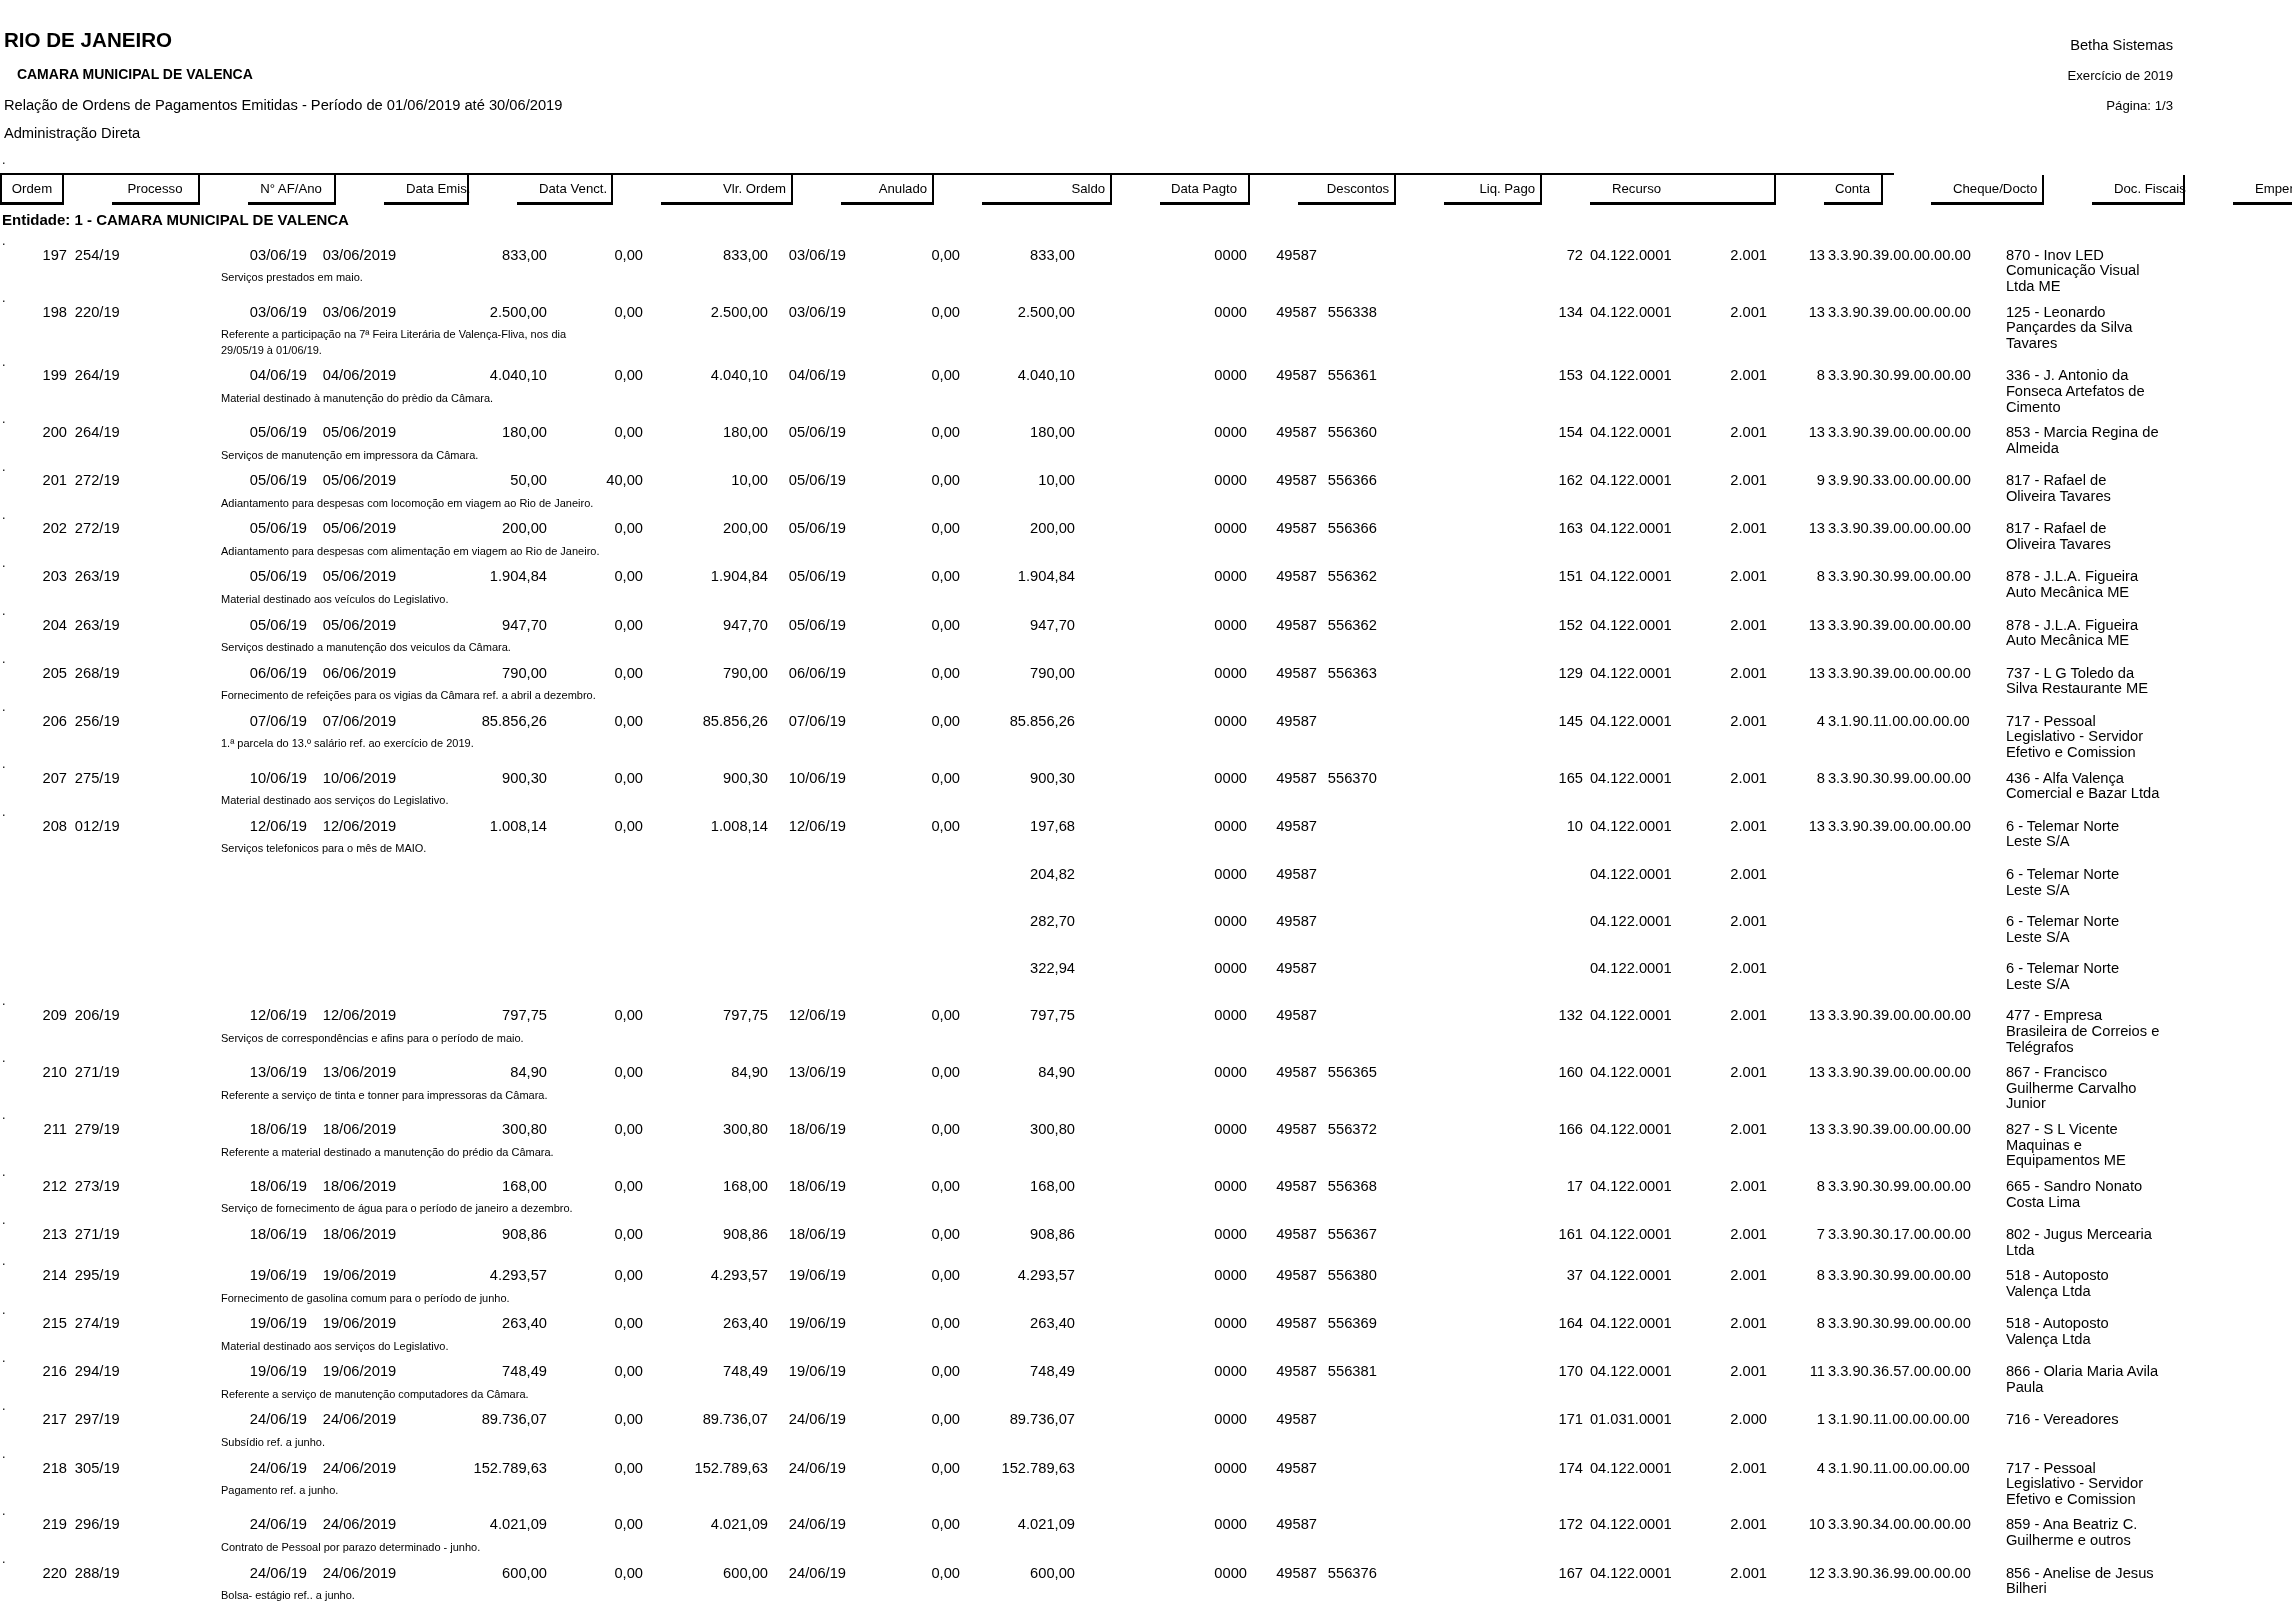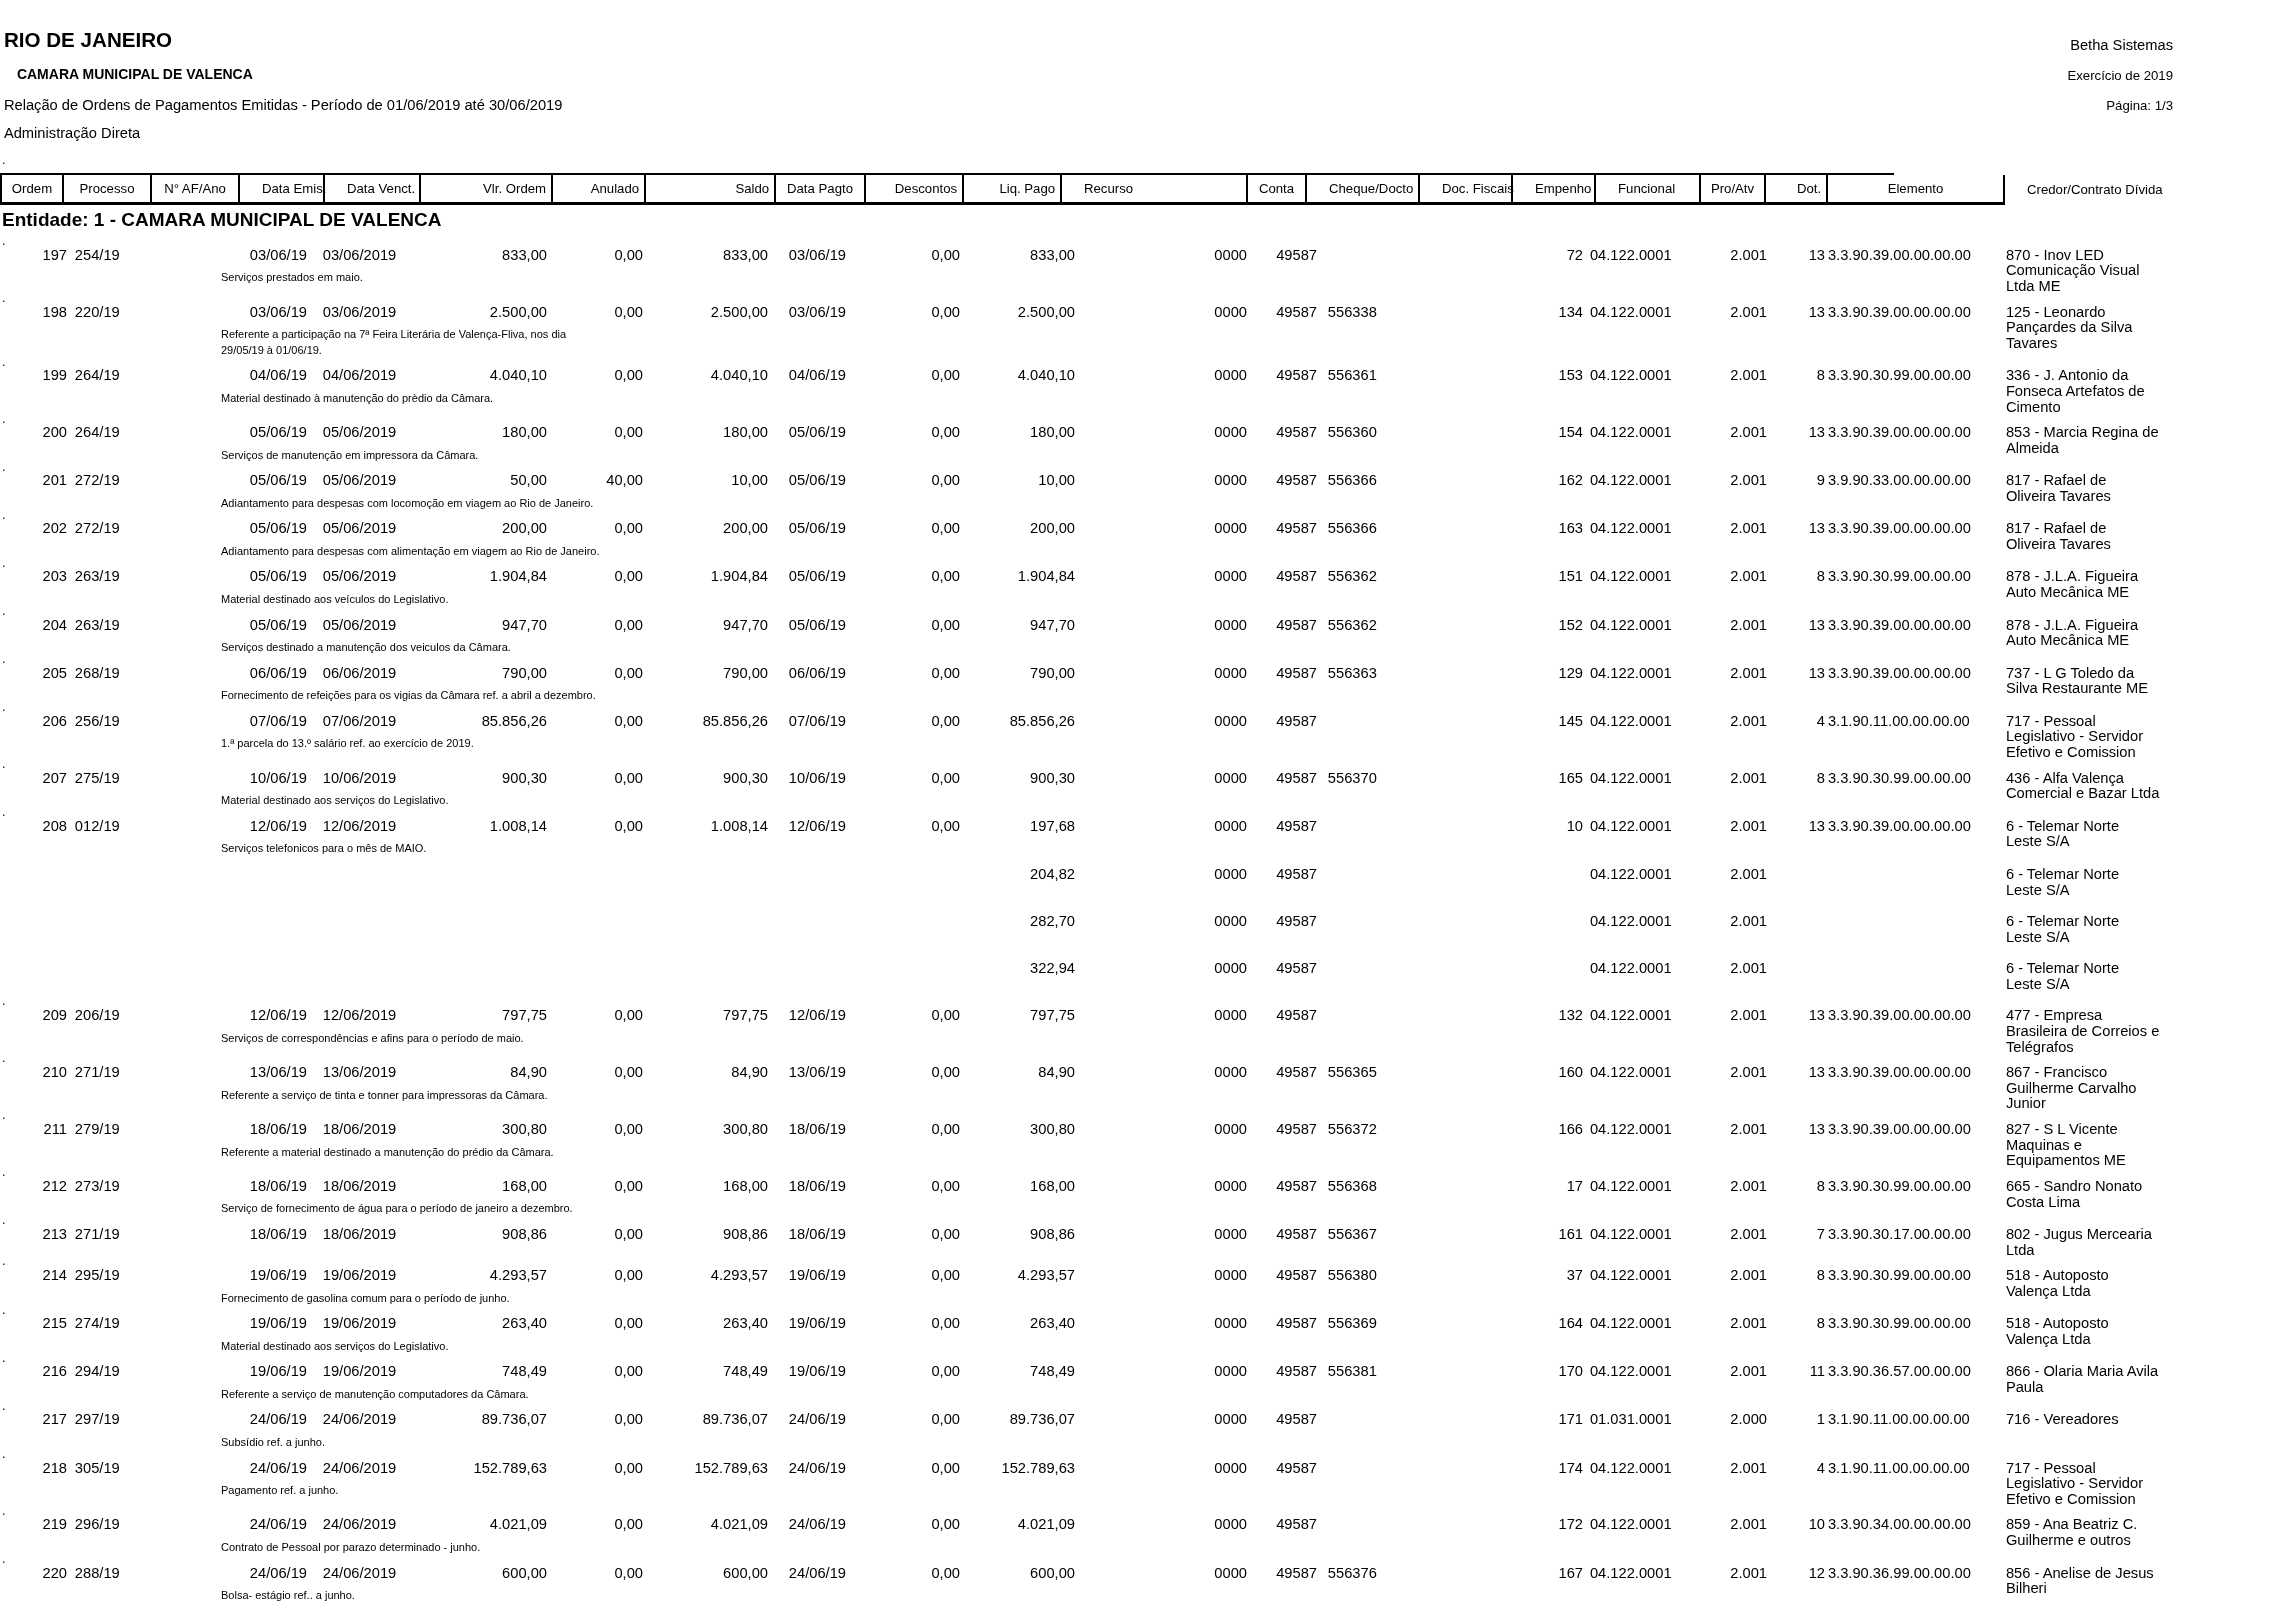--- a/index.html
+++ b/index.html
@@ -20,39 +20,39 @@
   .t4 { font-size: 14.7px; line-height: 27.4px; white-space: nowrap; }
 
   .head-right { position: absolute; top: 29px; right: 120px; text-align: right; }
   .hr1 { font-size: 14.7px; line-height: 32px; }
   .hr2 { font-size: 13.2px; line-height: 30px; }
   .hr3 { font-size: 13.2px; line-height: 30px; }
 
   .artifact-dot { position: absolute; left: 2px; top: 153px; font-size: 12.7px; }
 
   
-  .thead { display: flex; border-top: 2px solid #000; margin-top: 25.5px; width: 1894px; }
+  .thead { display: flex; border-top: 2px solid #000; margin-top: 25.5px; width: 1894px; gap: 48px; }
   .th {
     flex: none; height: 30px; font-size: 13.2px; white-space: nowrap;
     display: flex; align-items: center;
     border-right: 2px solid #000; border-bottom: 3.9px solid #000;
   }
   .th:first-child { border-left: 2px solid #000; }
   .th.center { justify-content: center; }
   .th.right { justify-content: flex-end; padding-right: 4.9px; }
   .th.left { justify-content: flex-start; padding-left: 22px; }
   .h-ordem{width:64px}.h-processo{width:88px}.h-af{width:88px}.h-de{width:85px}
   .h-dv{width:96px}.h-vo{width:132px}.h-an{width:93px}.h-sa{width:130px}
   .h-dp{width:90px}.h-ds{width:98px}.h-lp{width:98px}.h-re{width:186px}
   .h-co{width:59px}.h-ch{width:113px;padding-left:2px}.h-df{width:93px}.h-em{width:83px}
   .h-fu{width:105px}.h-pa{width:65px}.h-dt{width:62px}.h-el{width:177px}
   .h-cr{width:286px; border-bottom: none; border-right: none;}
 
   
-  .entity { font-weight: bold; font-size: 19px; margin: 7.8px 0 0 2px; line-height: 15.7px; }
+  .entity { font-weight: bold; font-size: 15px; margin: 7.8px 0 0 2px; line-height: 15.7px; }
 
   
   .tbody { margin-top: 19.6px; }
   .row { display: flex; align-items: flex-start; margin-bottom: 9.8px; position: relative; }
   .row::before { content: "."; position: absolute; left: 2px; top: -13.7px; font-size: 12.7px; }
   .row.sub { margin-bottom: 15.7px; }
   .row.sub::before { content: ""; }
   .row-left { width: 2002px; flex: none; }
   .vrow { display: flex; font-size: 14.7px; line-height: 15.7px; white-space: nowrap; }
   .c { flex: none; overflow: visible; }

